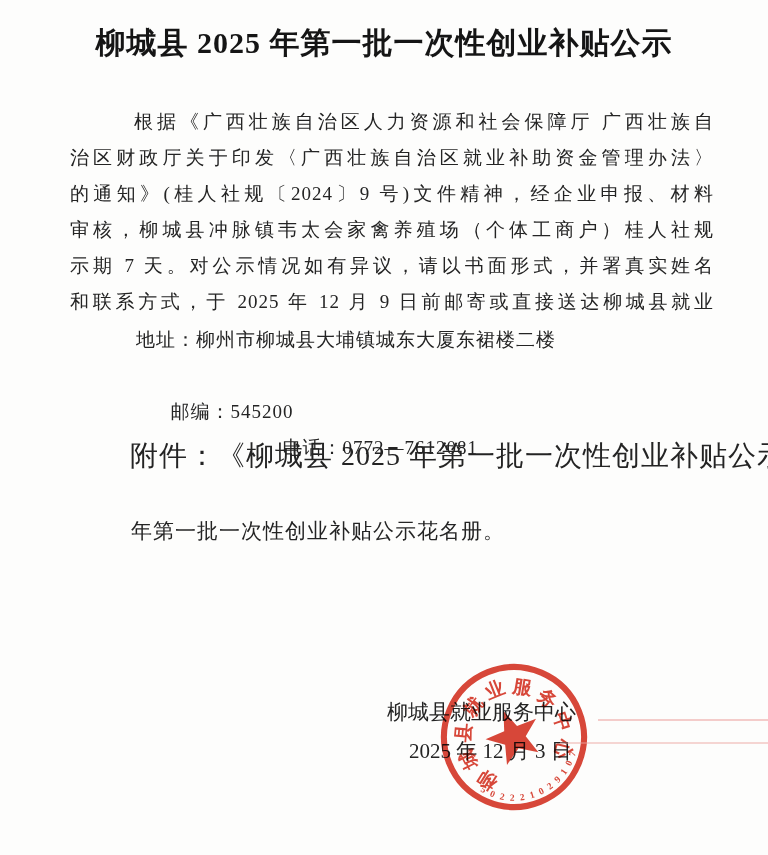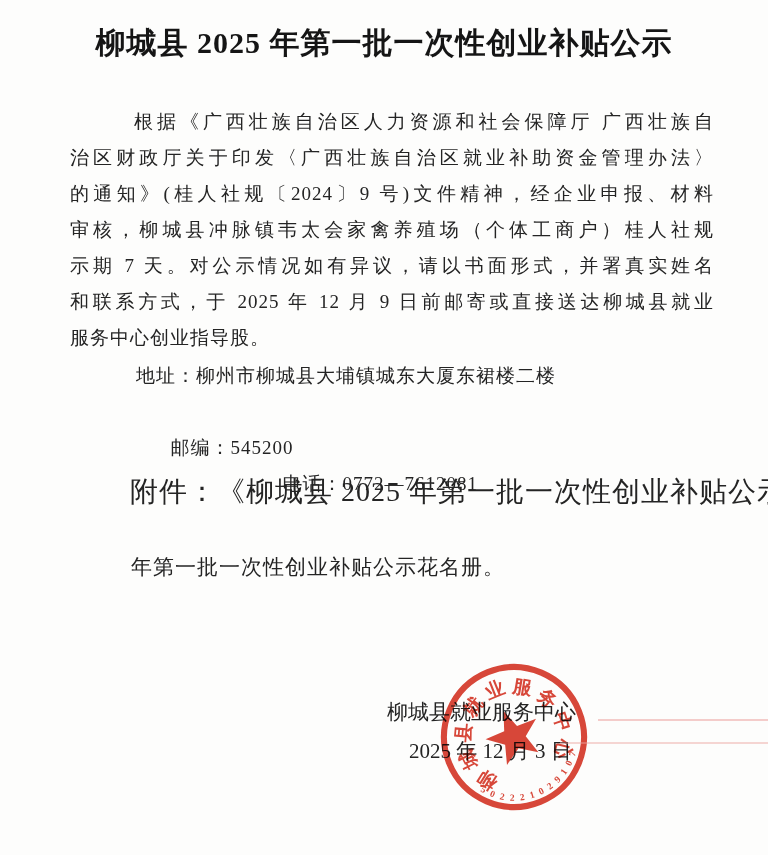--- a/index.html
+++ b/index.html
@@ -71,21 +71,20 @@
 
   <h1 class="title">柳城县 2025 年第一批一次性创业补贴公示</h1>
 
   <div class="body">
     <div class="line just indent">根据《广西壮族自治区人力资源和社会保障厅 广西壮族自</div>
     <div class="line just">治区财政厅关于印发〈广西壮族自治区就业补助资金管理办法〉</div>
     <div class="line just">的通知》(桂人社规〔2024〕9 号)文件精神，经企业申报、材料</div>
     <div class="line just">审核，柳城县冲脉镇韦太会家禽养殖场（个体工商户）桂人社规</div>
     <div class="line just">示期 7 天。对公示情况如有异议，请以书面形式，并署真实姓名</div>
     <div class="line just">和联系方式，于 2025 年 12 月 9 日前邮寄或直接送达柳城县就业</div>
-    <div class="line">服务中心创业指导股。</div>
 
     <div class="line addr">地址：柳州市柳城县大埔镇城东大厦东裙楼二楼</div>
     <div class="line postal-row">
       <span>邮编：545200</span>
       <span class="phone">电话：0772—7612081</span>
     </div>
 
     <div class="line attach">附件：《柳城县 2025 年第一批一次性创业补贴公示花名册》</div>
     <div class="line legal">年第一批一次性创业补贴公示花名册。</div>
   </div>

